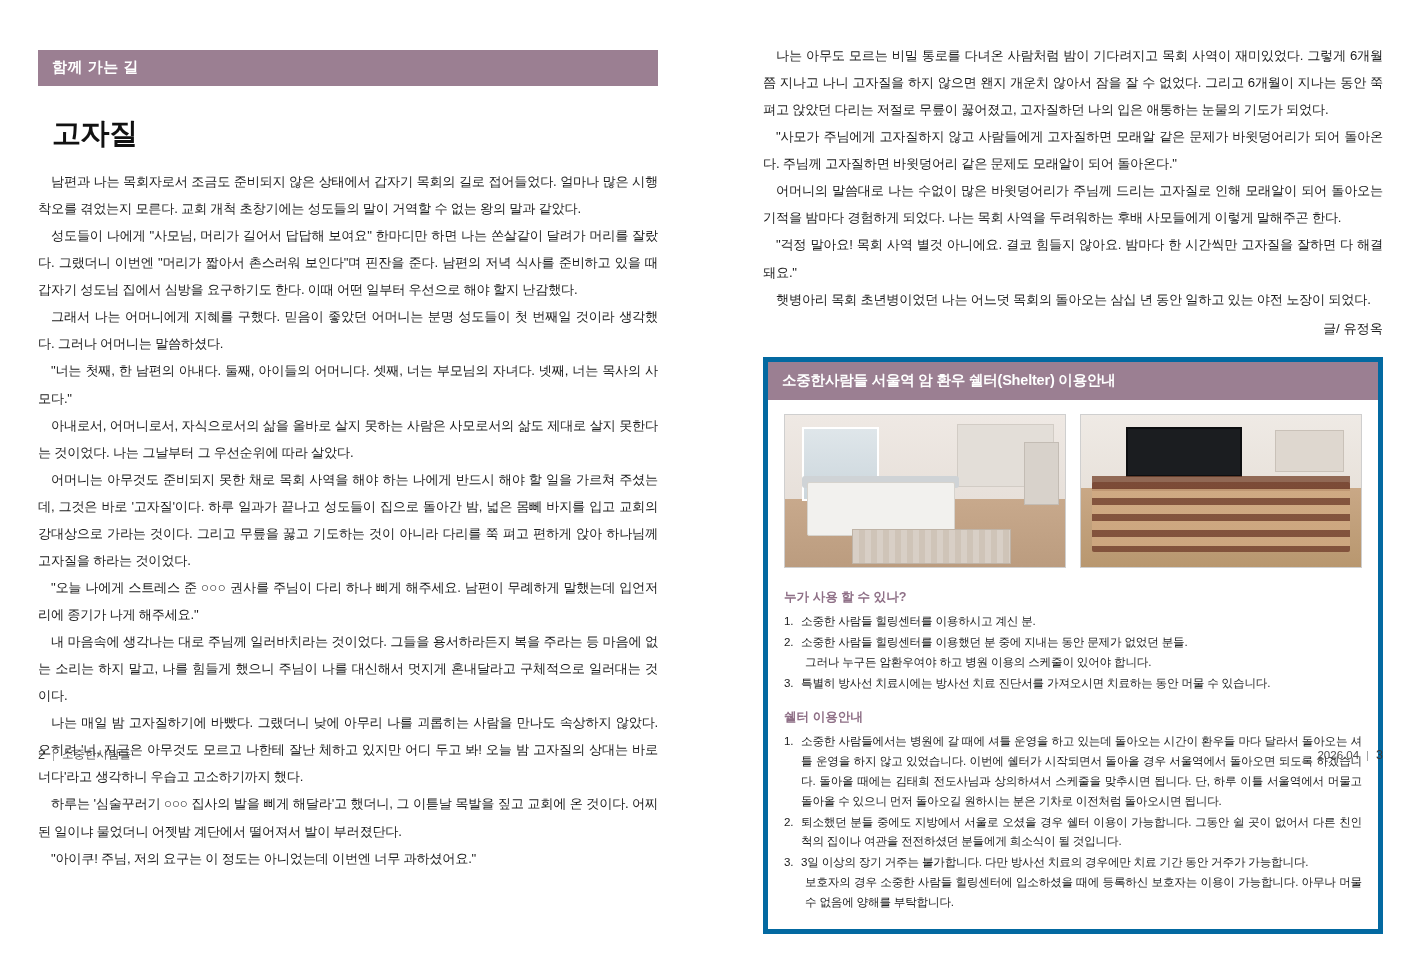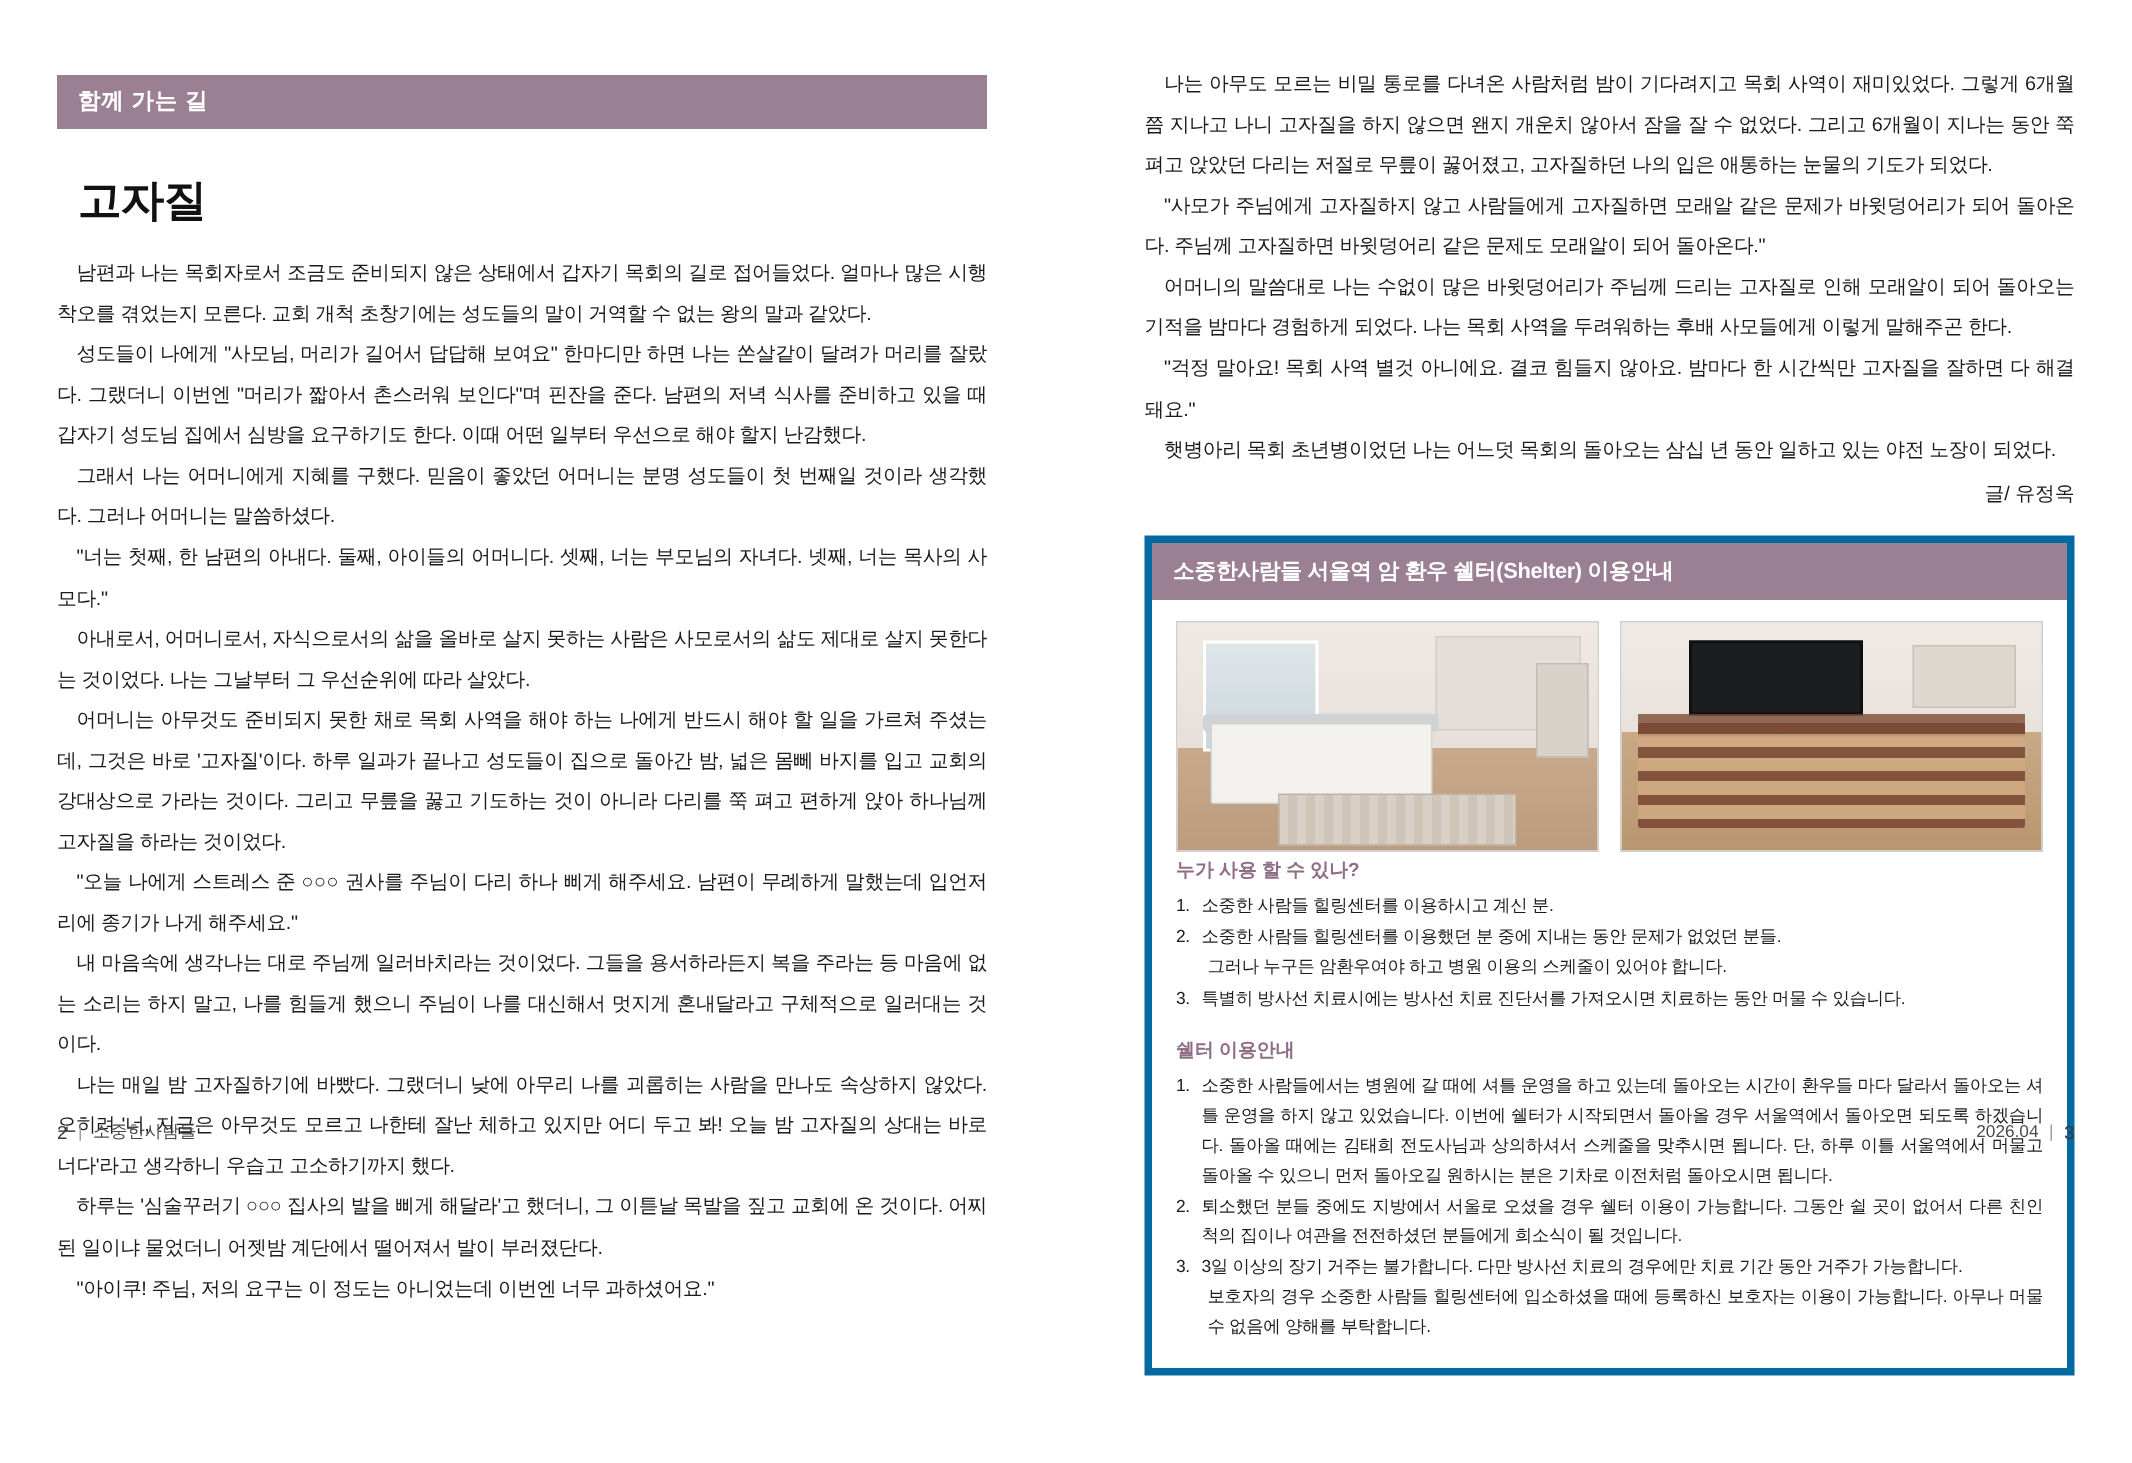--- a/index.html
+++ b/index.html
@@ -147,21 +147,21 @@
   .photo-chapel .chairs {
     position: absolute; left: 4%; top: 44%; width: 92%; height: 46%;
     background:
       repeating-linear-gradient(180deg, rgba(120,70,50,0.85) 0 7px, rgba(210,170,130,0.75) 7px 16px);
     border-radius: 2px;
   }
   .photo-chapel .chair-back {
     position: absolute; left: 4%; top: 40%; width: 92%; height: 10%;
     background: #7a4a33; opacity: 0.8;
   }
-  .photo-caption-block { margin-top: 4px; }
+  .photo-caption-block { margin-top: 21px; }
   .sub-head {
     color: #8e6f86;
     font-size: 12.6px;
     font-weight: bold;
     margin: 0 0 5px 0;
   }
   .sub-head.spaced { margin-top: 16px; }
   ol.info-list {
     margin: 0;
     padding: 0;

